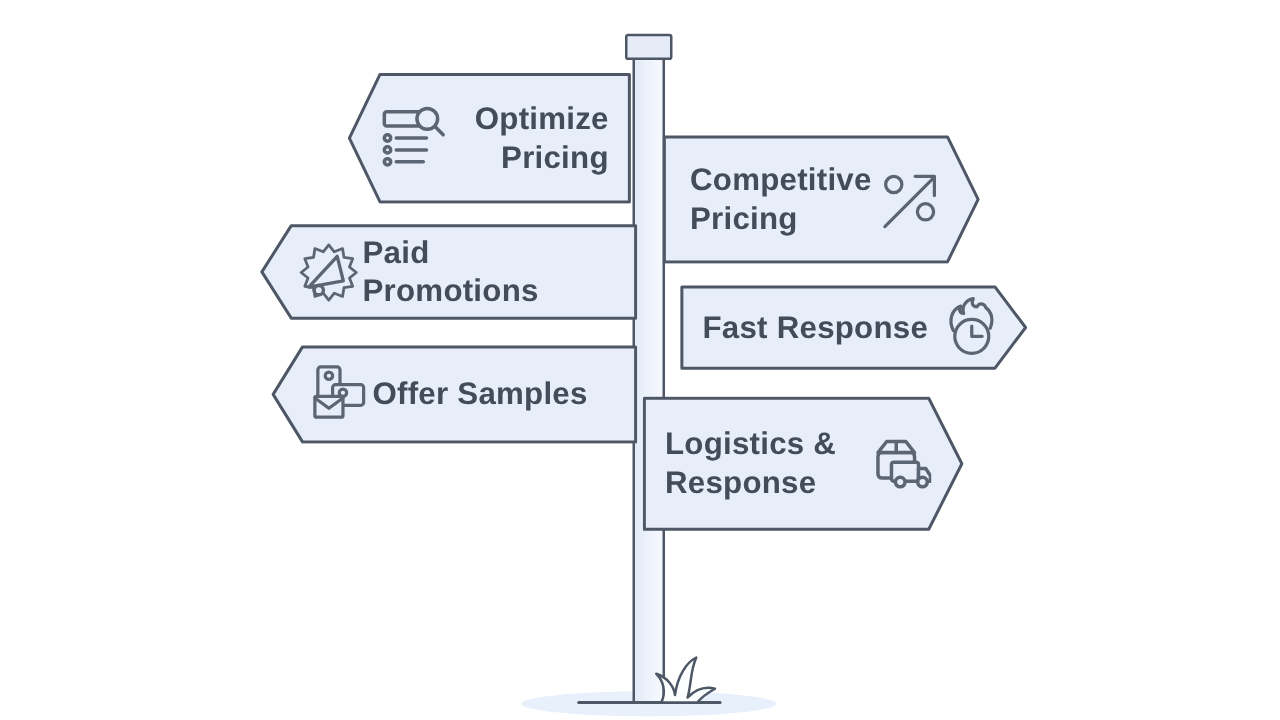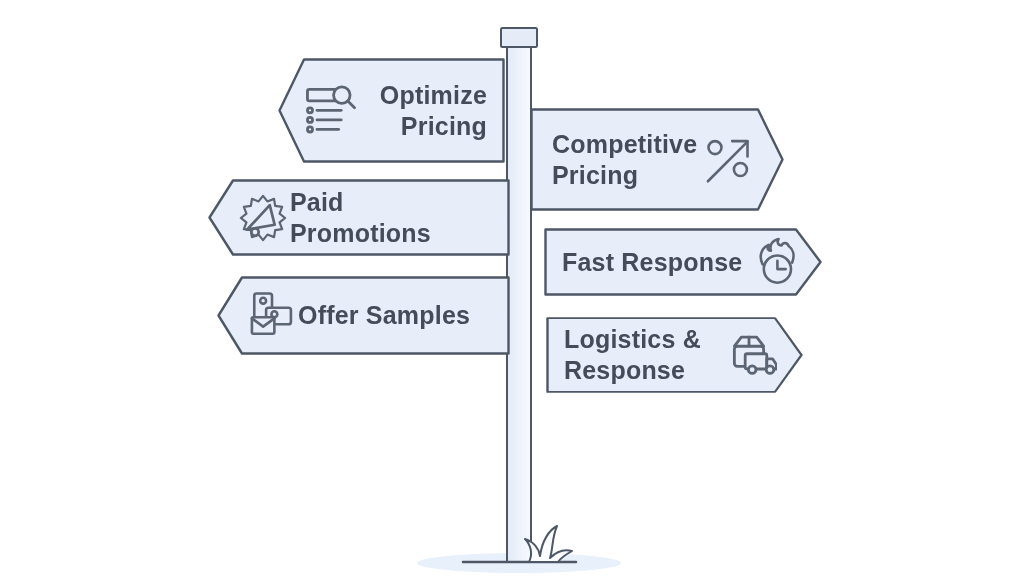--- a/index.html
+++ b/index.html
@@ -154,21 +154,21 @@
           <rect class="stf" x="5" y="23" width="19" height="14" rx="1"></rect>
           <polyline class="st" points="5,24 14.5,31 24,24"></polyline>
         </svg>
       </span>
       <div class="label flex1 t-center">
         <span>Offer Samples</span>
       </div>
     </div>
   </div>
 
-  <div class="sign" style="left:546px;top:317px;width:257px;height:76px;">
+  <div class="sign" style="left:514px;top:317px;width:257px;height:108px;">
     <svg class="sign-shape" viewBox="0 0 257 102" preserveAspectRatio="none">
       <polygon points="1.5,1.5 229,1.5 255.5,51 229,100.5 1.5,100.5"></polygon>
     </svg>
     <div class="content" style="padding-left:18px;padding-right:26px;">
       <div class="label flex1 t-left">
         <span>Logistics &amp;</span>
         <span>Response</span>
       </div>
       <span class="icon">
         <svg width="56" height="56" viewBox="0 0 44 44">

